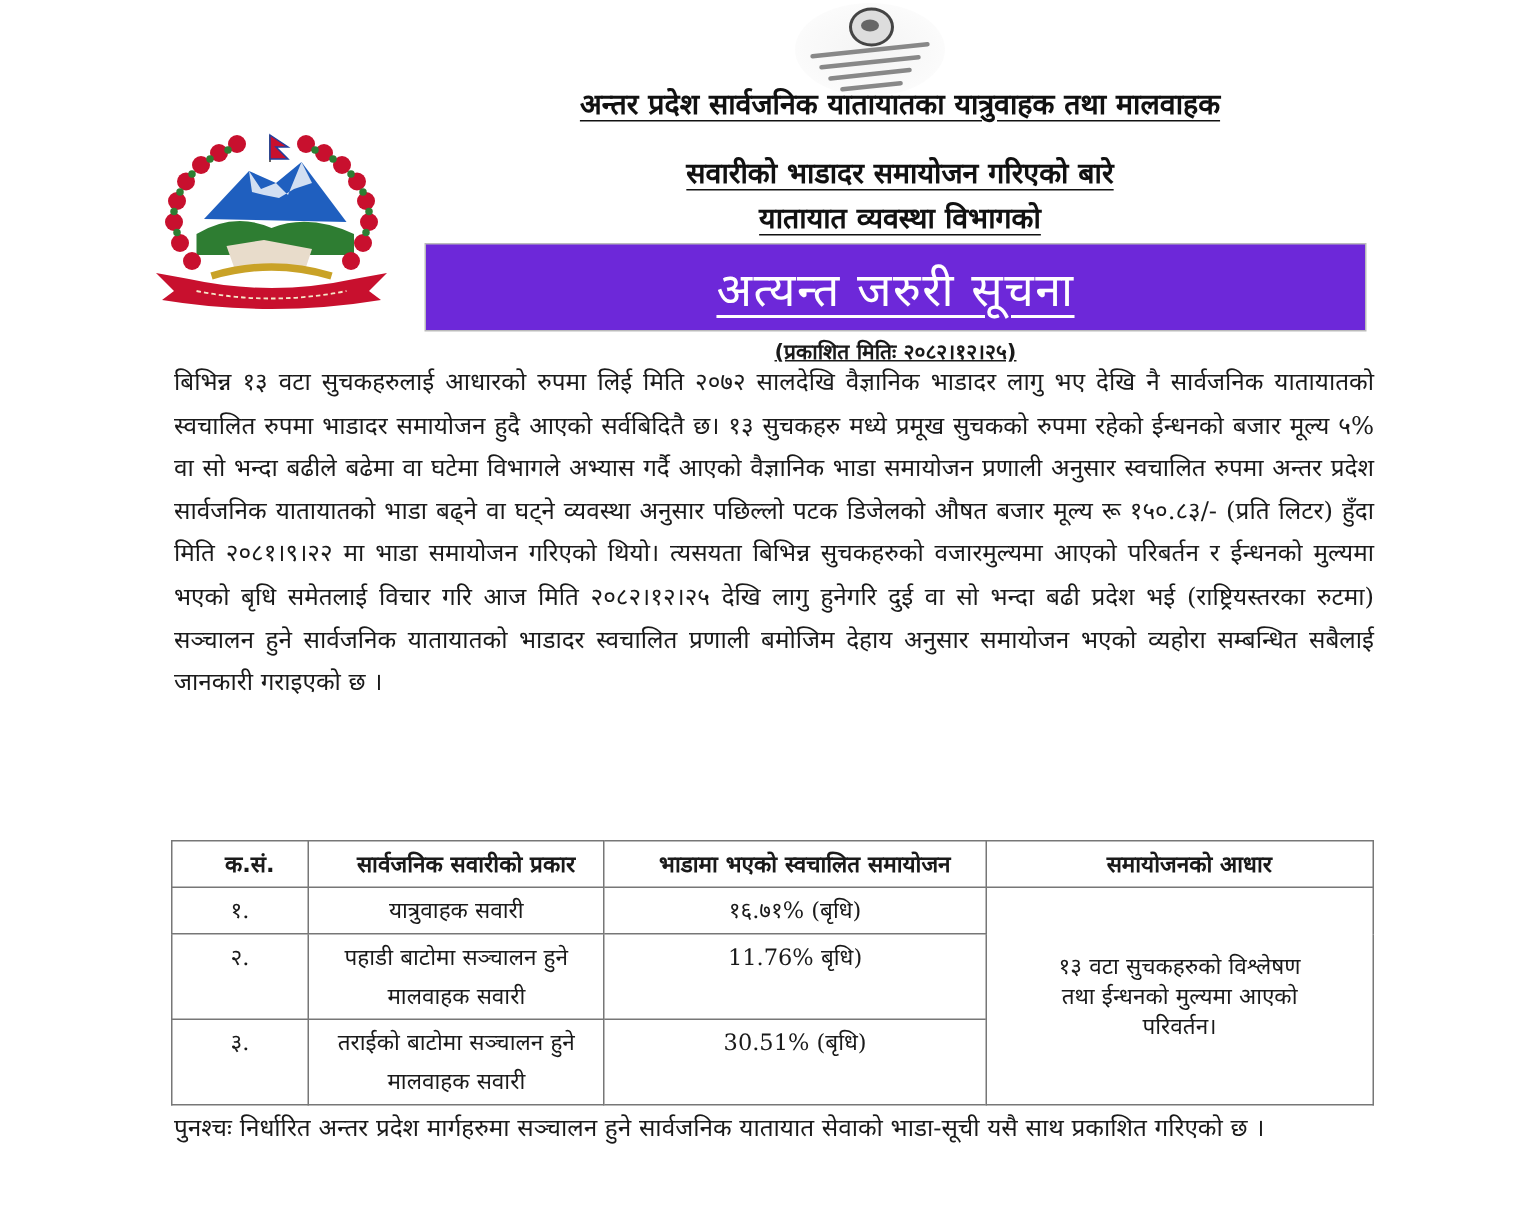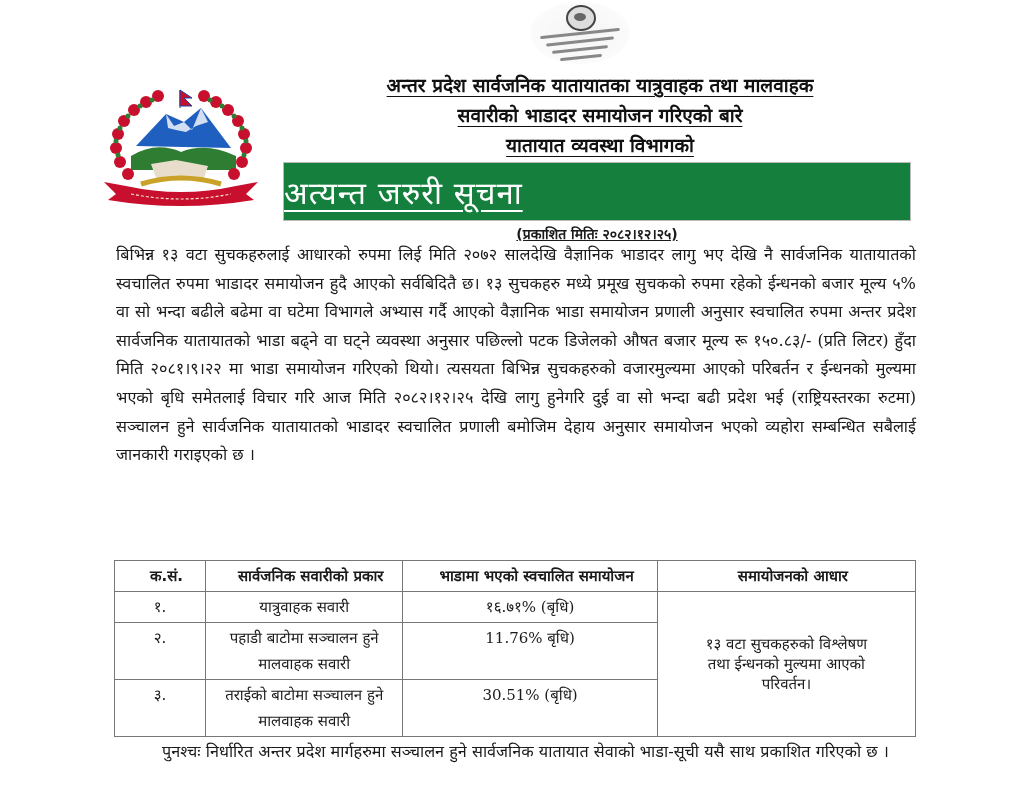--- a/index.html
+++ b/index.html
@@ -21,28 +21,28 @@
     .stamp .txt {
       position: absolute; left: 10px; width: 80px; height: 3px; background: #888; border-radius: 2px;
     }
     .emblem { position: absolute; left: 96px; top: 86px; width: 170px; height: 120px; }
 
     .heading {
       position: absolute; left: 340px; width: 520px; text-align: center;
       font-weight: bold; font-size: 19px; text-decoration: underline; text-underline-offset: 4px;
       color: #111;
     }
-    .h1 { top: 72px; text-decoration: underline; }
+    .h1 { top: 56px; text-decoration: underline; }
     .h2 { top: 102px; }
     .h3 { top: 132px; }
 
     .banner {
-      position: absolute; left: 284px; top: 163px; width: 626px; height: 57px; background: #15803d;
+      position: absolute; left: 284px; top: 163px; width: 626px; height: 57px; background: #6d28d9;
       box-shadow: 0 0 0 1px #bbb;
-      display: flex; align-items: center; justify-content: flex-start;
+      display: flex; align-items: center; justify-content: center;
     }
     .banner span {
       color: #fff; font-size: 31px; letter-spacing: 1px;
       font-family: "DejaVu Serif", serif;
       text-decoration: underline; text-underline-offset: 6px; text-decoration-thickness: 2px;
     }
     .pubdate {
       position: absolute; left: 284px; width: 626px; top: 224px; text-align: center; font-size: 14px; font-weight: bold; text-decoration: underline;
     }
 
@@ -55,21 +55,21 @@
       position: absolute; left: 114px; top: 560px; width: 802px; border-collapse: collapse;
       font-family: "DejaVu Serif", serif; font-size: 15px;
     }
     table.fare th, table.fare td { border: 1.5px solid #777; text-align: center; vertical-align: top; padding: 2px 6px; line-height: 26px; }
     table.fare th { font-weight: bold; font-family: "DejaVu Sans", sans-serif; font-size: 15px; height: 26px; padding-left: 19px; }
     table.fare td.basis { vertical-align: middle; line-height: 20px; }
     .col1 { width: 72px; } .col2 { width: 196px; } .col3 { width: 266px; } .col4 { width: 256px; }
 
     .footnote {
       position: absolute; left: 116px; top: 738px; width: 800px;
-      font-family: "DejaVu Serif", serif; font-size: 16.2px; line-height: 28px; margin-left: 46px;
+      font-family: "DejaVu Serif", serif; font-size: 16.2px; line-height: 28px;
     }
   </style>
 </head>
 <body>
 
 <div class="stamp">
   <div class="seal"></div>
   <div class="txt" style="top:30px;transform:rotate(-6deg);"></div>
   <div class="txt" style="top:38px;left:16px;width:68px;transform:rotate(-6deg);"></div>
   <div class="txt" style="top:46px;left:22px;width:56px;transform:rotate(-6deg);"></div>

